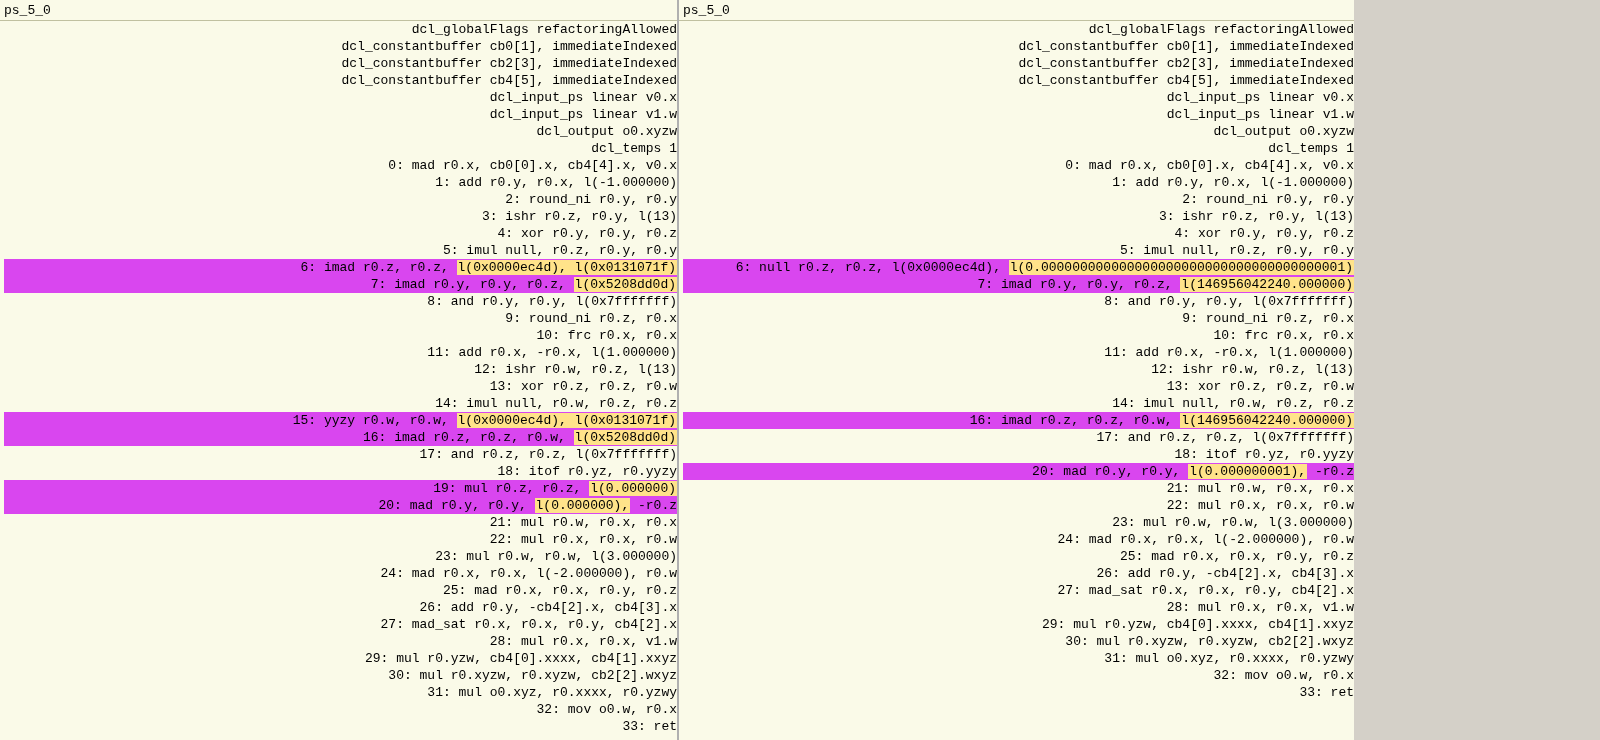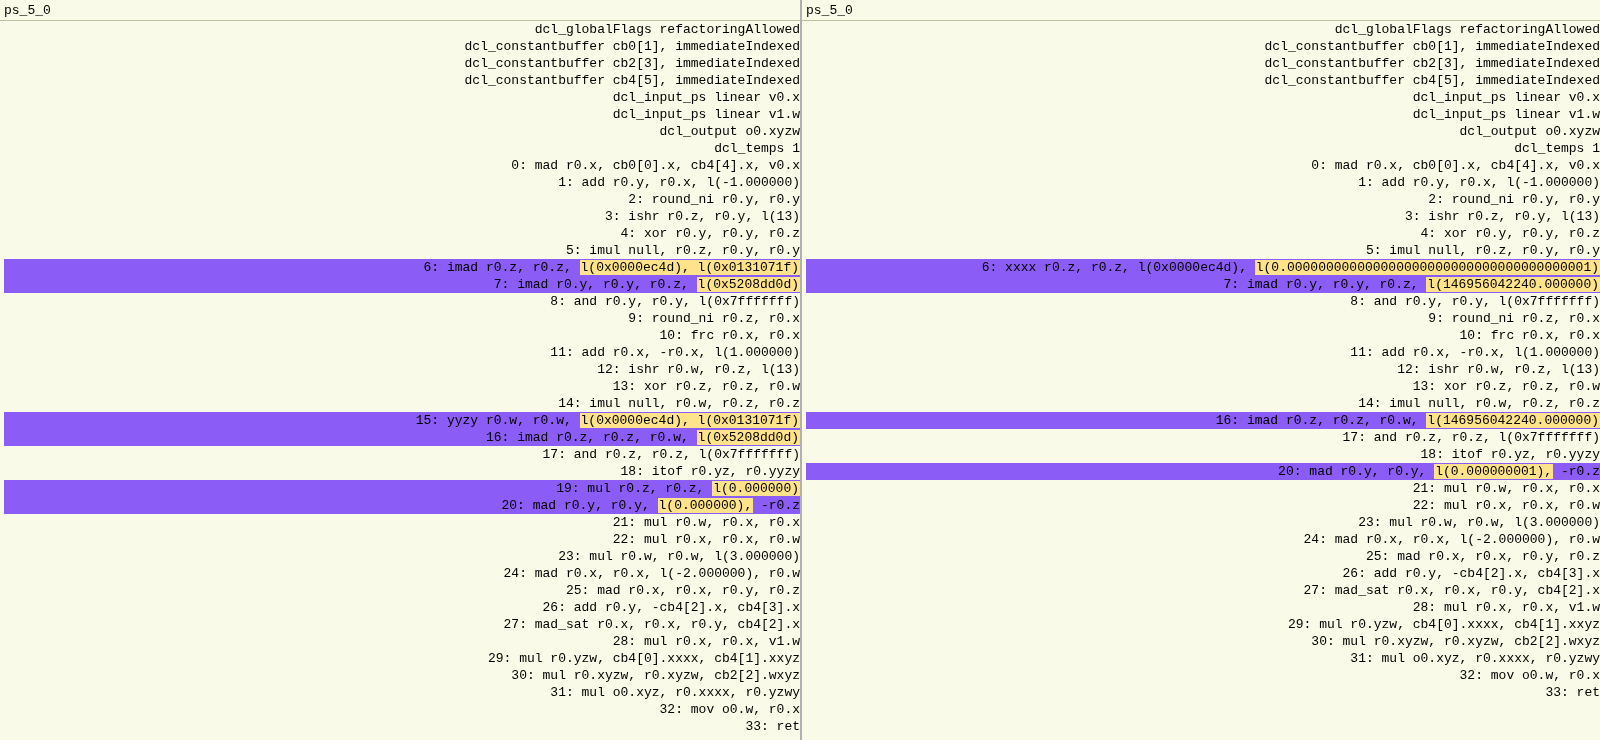--- a/index.html
+++ b/index.html
@@ -7,21 +7,21 @@
     font-family: "Courier New", Courier, monospace;
     font-size: 13px;
     line-height: 17px;
     background: #d4d0c8;
     color: #000;
     white-space: nowrap;
     overflow: hidden;
   }
   .panes {
     display: flex;
-    width: 1600px;
+    width: 1354px;
     height: 740px;
   }
   .pane {
     flex: 1 1 50%;
     background: #fafae8;
     overflow: hidden;
     position: relative;
   }
   .pane + .pane {
     border-left: 2px solid #b0b0b0;
@@ -29,21 +29,21 @@
   .hdr {
     font-weight: normal;
     padding: 2px 4px 1px 4px;
     border-bottom: 1px solid #c0c0a0;
     background: #fafae8;
   }
   .listing { padding: 0 0 0 4px; text-align: right; }
   .row { padding: 0 0 0 0; height: 17px; }
   .indent-decl { padding-left: 48px; }
   .indent-num { padding-left: 16px; }
-  .hl-row { background: #8b5cf6; }
+  .hl-row { background: #d946ef; }
   .hl-seg {
     background: #ffe38a;
     padding: 0 1px;
   }
   
 </style>
 </head>
 <body>
 
 <div class="panes">
@@ -104,21 +104,21 @@
         <div class="row indent-decl">dcl_input_ps linear v0.x</div>
         <div class="row indent-decl">dcl_input_ps linear v1.w</div>
         <div class="row indent-decl">dcl_output o0.xyzw</div>
         <div class="row indent-decl">dcl_temps 1</div>
         <div class="row indent-num"><span> 0: </span><span>mad r0.x, cb0[0].x, cb4[4].x, v0.x</span></div>
         <div class="row indent-num"><span> 1: </span><span>add r0.y, r0.x, l(-1.000000)</span></div>
         <div class="row indent-num"><span> 2: </span><span>round_ni r0.y, r0.y</span></div>
         <div class="row indent-num"><span> 3: </span><span>ishr r0.z, r0.y, l(13)</span></div>
         <div class="row indent-num"><span> 4: </span><span>xor r0.y, r0.y, r0.z</span></div>
         <div class="row indent-num"><span> 5: </span><span>imul null, r0.z, r0.y, r0.y</span></div>
-        <div class="row indent-num hl-row"><span> 6: </span><span>xxxx r0.z, r0.z, l(0x0000ec4d), </span><span class="hl-seg">l(0.000000000000000000000000000000000000001)</span></div>
+        <div class="row indent-num hl-row"><span> 6: </span><span>null r0.z, r0.z, l(0x0000ec4d), </span><span class="hl-seg">l(0.000000000000000000000000000000000000001)</span></div>
         <div class="row indent-num hl-row"><span> 7: </span><span>imad r0.y, r0.y, r0.z, </span><span class="hl-seg">l(146956042240.000000)</span></div>
         <div class="row indent-num"><span> 8: </span><span>and r0.y, r0.y, l(0x7fffffff)</span></div>
         <div class="row indent-num"><span> 9: </span><span>round_ni r0.z, r0.x</span></div>
         <div class="row indent-num"><span>10: </span><span>frc r0.x, r0.x</span></div>
         <div class="row indent-num"><span>11: </span><span>add r0.x, -r0.x, l(1.000000)</span></div>
         <div class="row indent-num"><span>12: </span><span>ishr r0.w, r0.z, l(13)</span></div>
         <div class="row indent-num"><span>13: </span><span>xor r0.z, r0.z, r0.w</span></div>
         <div class="row indent-num"><span>14: </span><span>imul null, r0.w, r0.z, r0.z</span></div>
         <div class="row indent-num hl-row"><span>16: </span><span>imad r0.z, r0.z, r0.w, </span><span class="hl-seg">l(146956042240.000000)</span></div>
         <div class="row indent-num"><span>17: </span><span>and r0.z, r0.z, l(0x7fffffff)</span></div>

